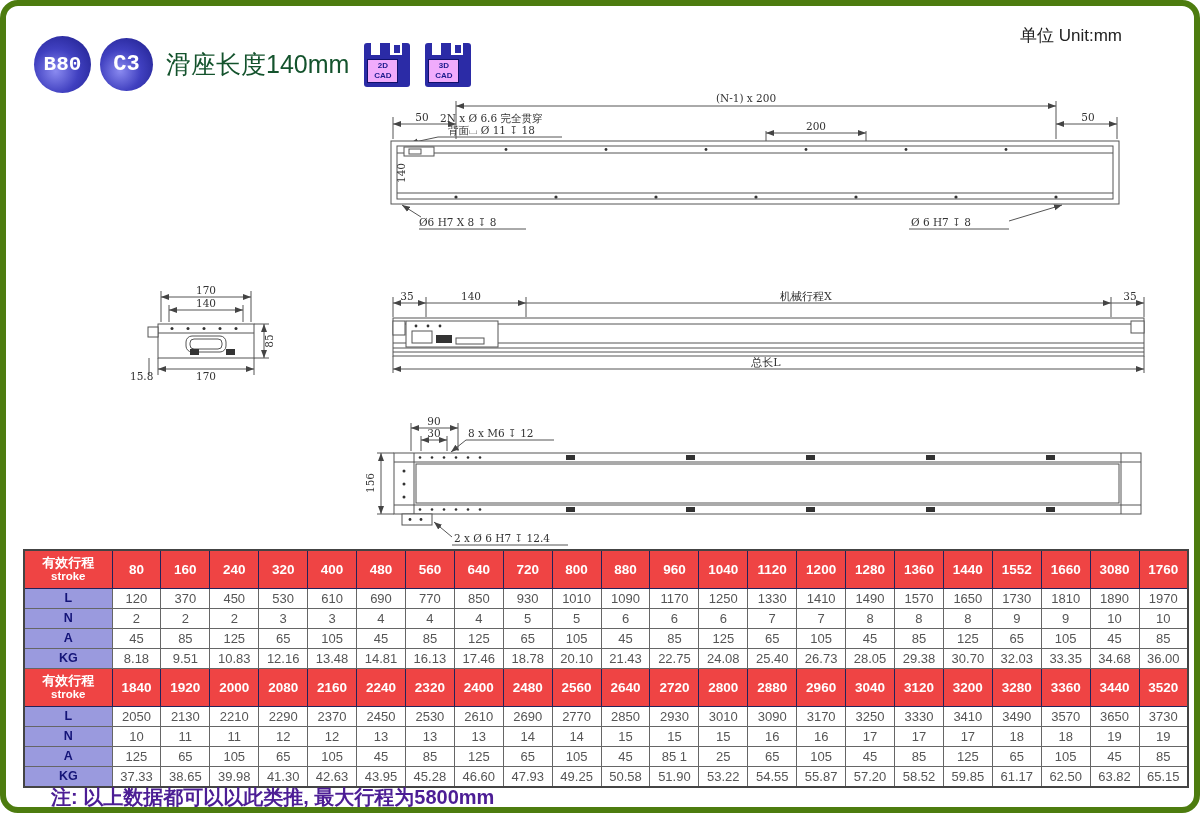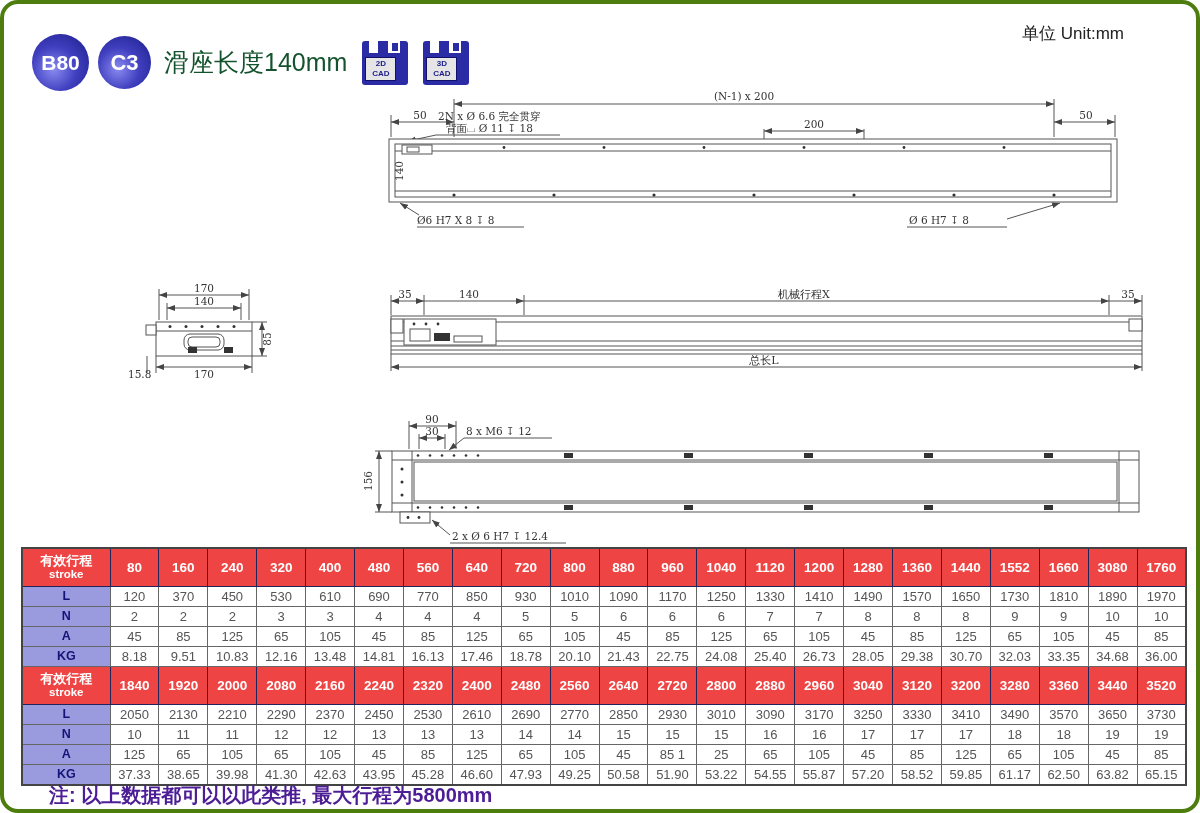--- a/index.html
+++ b/index.html
@@ -1,32 +1,32 @@
 <!DOCTYPE html>
 <html><head>
 <meta charset="utf-8">
 <style>
   html,body{margin:0;padding:0;background:#fff;width:1200px;height:813px;overflow:hidden;}
   *{box-sizing:border-box;}
   .page{position:absolute;left:0;top:0;width:1200px;height:813px;background:#fff;
-        border:4px solid #4d7c0f;border-radius:18px;font-family:"Liberation Sans",sans-serif;}
+        border:6px solid #4d7c0f;border-radius:18px;font-family:"Liberation Sans",sans-serif;}
   
   .unit{position:absolute;top:18px;right:72px;font-size:17px;color:#222;}
   .hdr-left{position:absolute;top:30px;left:28px;display:flex;align-items:center;gap:9px;}
   .badge{border-radius:50%;display:flex;align-items:center;justify-content:center;color:#fff;
-         font-weight:bold;background:radial-gradient(circle at 38% 62%, #8a8af0 0%, #4040c0 45%, #1b1b86 100%);}
+         font-weight:bold;background:radial-gradient(circle at 38% 62%, #8a8af0 0%, #4040c0 45%, #1b1b86 100%);font-family:Liberation Mono, monospace;}
   .badge.b80{width:57px;height:57px;font-size:21px;}
   .badge.c3{width:53px;height:53px;font-size:22px;}
   .page-title{font-size:25px;color:#14532d;margin-left:4px;}
   .cad{width:46px;height:44px;position:relative;background:#2b2ba6;border-radius:3px;margin-left:6px;cursor:pointer;}
   .cad .notch{position:absolute;top:0;width:9px;height:12px;background:#fff;}
   .cad .n1{left:7px;}
   .cad .n2{left:26px;width:12px;}
   .cad .chip{position:absolute;top:2px;left:30px;width:6px;height:8px;background:#2b2ba6;}
-  .cad .cad-label{position:absolute;left:3px;top:16px;width:31px;height:24px;background:#e5e5e5;
+  .cad .cad-label{position:absolute;left:3px;top:16px;width:31px;height:24px;background:#f0abfc;
       border:1px solid #10106a;display:flex;flex-direction:column;align-items:center;justify-content:center;
       color:#1a1a8c;font-size:8px;font-weight:bold;line-height:1.15;}
   
   svg.drawings{position:absolute;left:0;top:75px;pointer-events:none;}
   svg .ln{stroke:#555;stroke-width:1;fill:none;}
   svg .fillw{fill:#fff;stroke:#555;stroke-width:1;}
   svg .dot{fill:#333;stroke:none;}
   svg text{font-family:"DejaVu Serif",serif;font-size:10.5px;fill:#333;}
   svg text.cjk{font-size:11px;}
   

